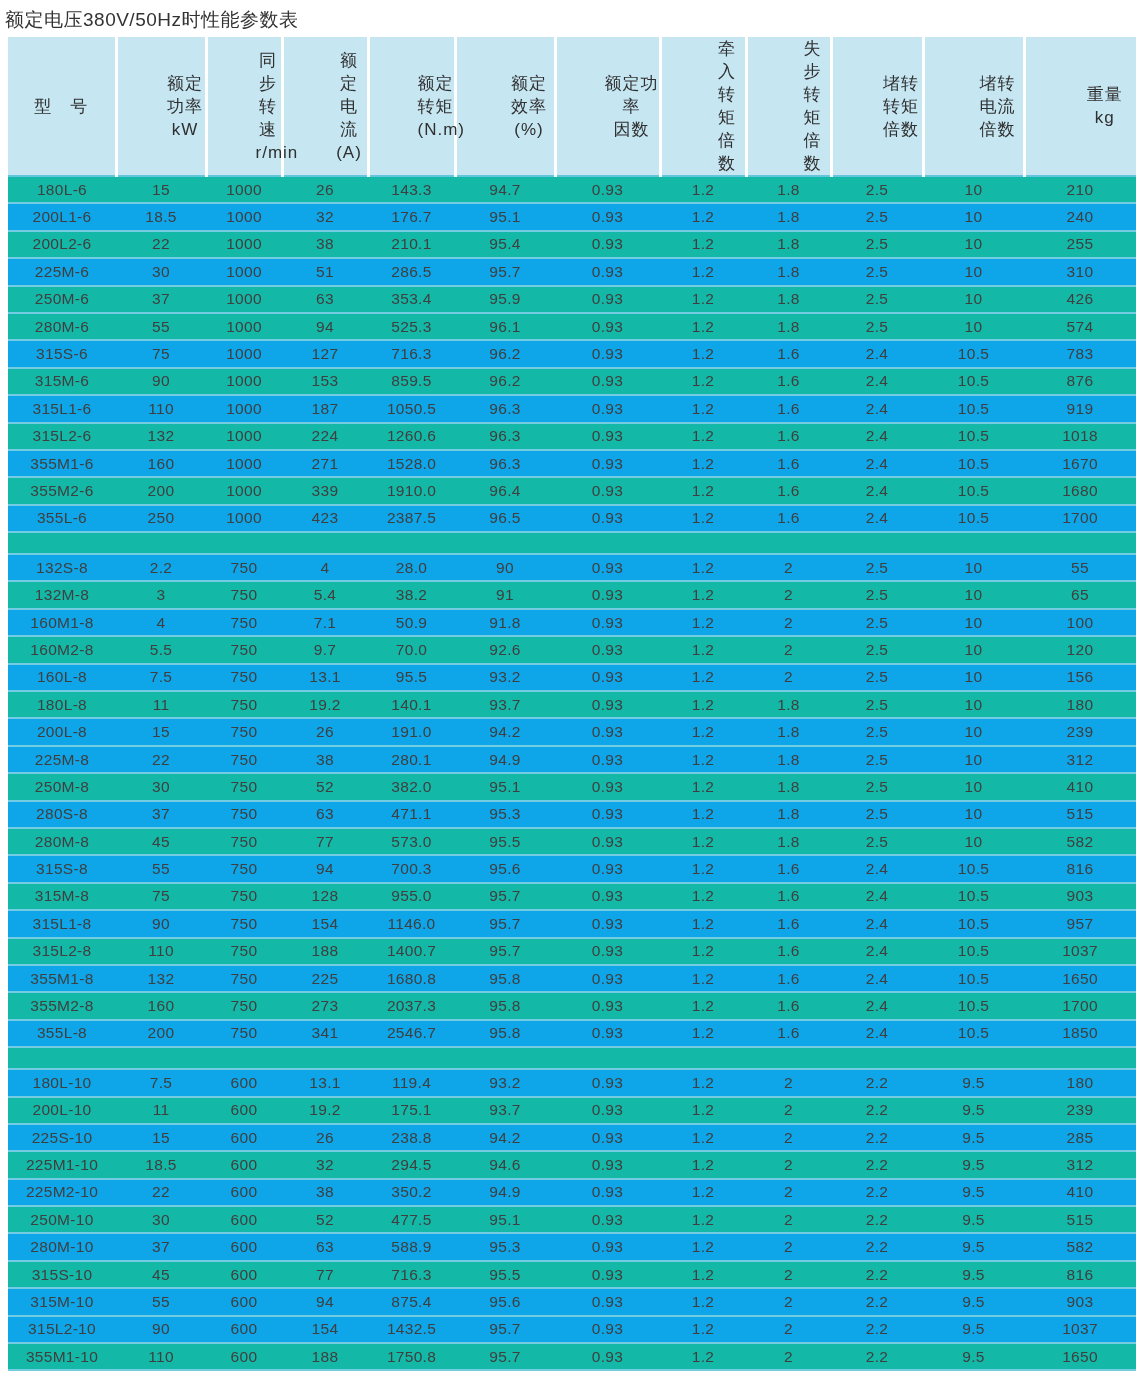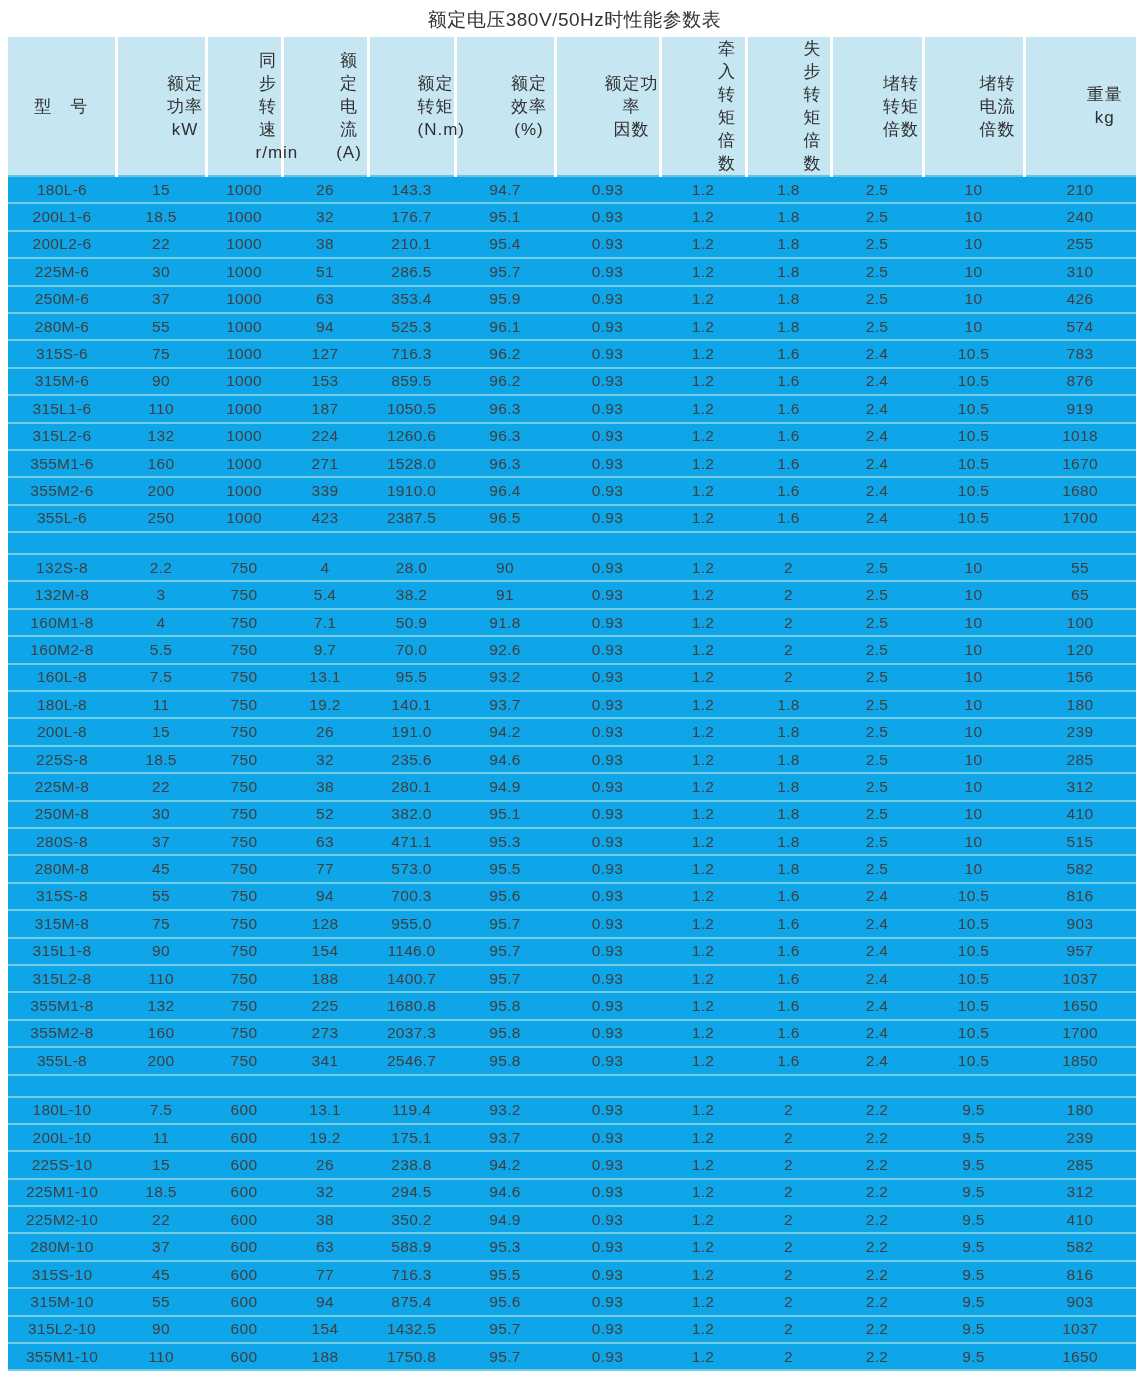--- a/index.html
+++ b/index.html
@@ -13,21 +13,20 @@
     height: 1398px;
     overflow: hidden;
     background: #ffffff;
   }
   .title {
     color: #333333;
     font-size: 19px;
     padding: 7px 0 0 5px;
     height: 30px;
     letter-spacing: 0.5px;
-    text-align: center;
   }
   table.spec {
     border-collapse: collapse;
     table-layout: fixed;
     margin-left: 8px;
     width: 1128px;
   }
   thead th {
     background: #c6e6f2;
     color: #2f2f2f;
@@ -45,21 +44,21 @@
   tbody td {
     font-size: 15.5px;
     color: #3f3f3f;
     text-align: center;
     vertical-align: middle;
     height: 25.4px;
     padding: 0;
     letter-spacing: 0.3px;
   }
   tbody tr { border-bottom: 2px solid #74cce3; }
-  tbody tr.gray { background: #0ea5e9; }
+  tbody tr.gray { background: #14b8a6; }
   tbody tr.white { background: #0ea5e9; }
   tbody tr.sep td { height: 20px; }
 </style>
 </head>
 <body>
 
 <div class="page">
   <div class="title">额定电压380V/50Hz时性能参数表</div>
   <table class="spec">
     <colgroup id="cols">
@@ -404,34 +403,20 @@
           <td>26</td>
           <td>191.0</td>
           <td>94.2</td>
           <td>0.93</td>
           <td>1.2</td>
           <td>1.8</td>
           <td>2.5</td>
           <td>10</td>
           <td>239</td>
         </tr>
-        <tr class="gray">
-          <td>225S-8</td>
-          <td>18.5</td>
-          <td>750</td>
-          <td>32</td>
-          <td>235.6</td>
-          <td>94.6</td>
-          <td>0.93</td>
-          <td>1.2</td>
-          <td>1.8</td>
-          <td>2.5</td>
-          <td>10</td>
-          <td>285</td>
-        </tr>
         <tr class="white">
           <td>225M-8</td>
           <td>22</td>
           <td>750</td>
           <td>38</td>
           <td>280.1</td>
           <td>94.9</td>
           <td>0.93</td>
           <td>1.2</td>
           <td>1.8</td>
@@ -644,20 +629,34 @@
           <td>600</td>
           <td>38</td>
           <td>350.2</td>
           <td>94.9</td>
           <td>0.93</td>
           <td>1.2</td>
           <td>2</td>
           <td>2.2</td>
           <td>9.5</td>
           <td>410</td>
+        </tr>
+        <tr class="gray">
+          <td>250M-10</td>
+          <td>30</td>
+          <td>600</td>
+          <td>52</td>
+          <td>477.5</td>
+          <td>95.1</td>
+          <td>0.93</td>
+          <td>1.2</td>
+          <td>2</td>
+          <td>2.2</td>
+          <td>9.5</td>
+          <td>515</td>
         </tr>
         <tr class="white">
           <td>280M-10</td>
           <td>37</td>
           <td>600</td>
           <td>63</td>
           <td>588.9</td>
           <td>95.3</td>
           <td>0.93</td>
           <td>1.2</td>

